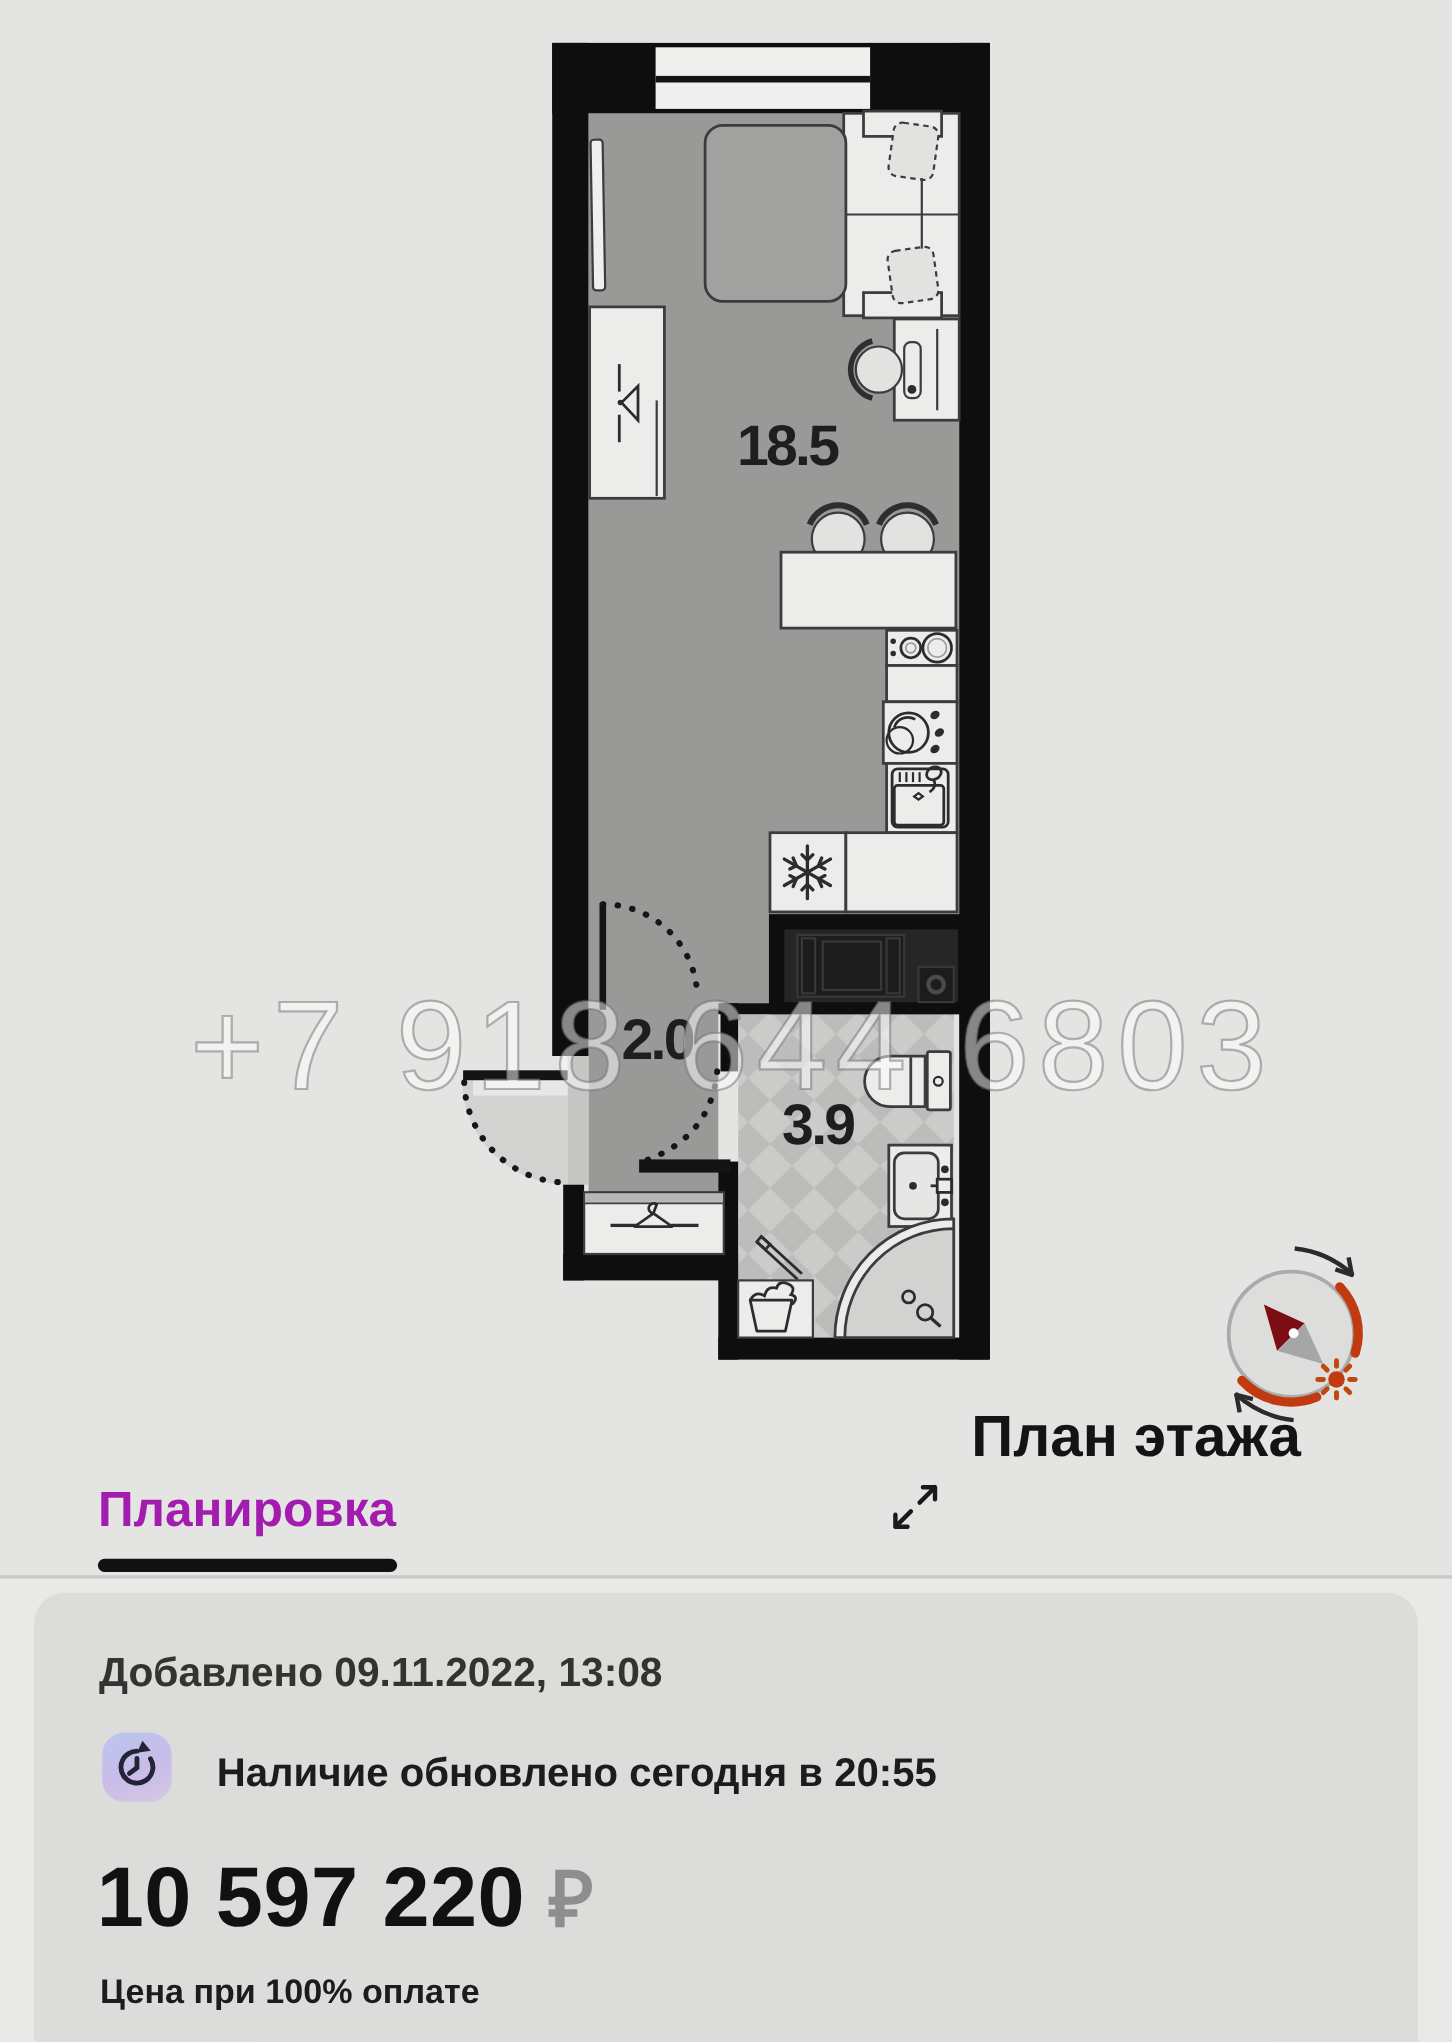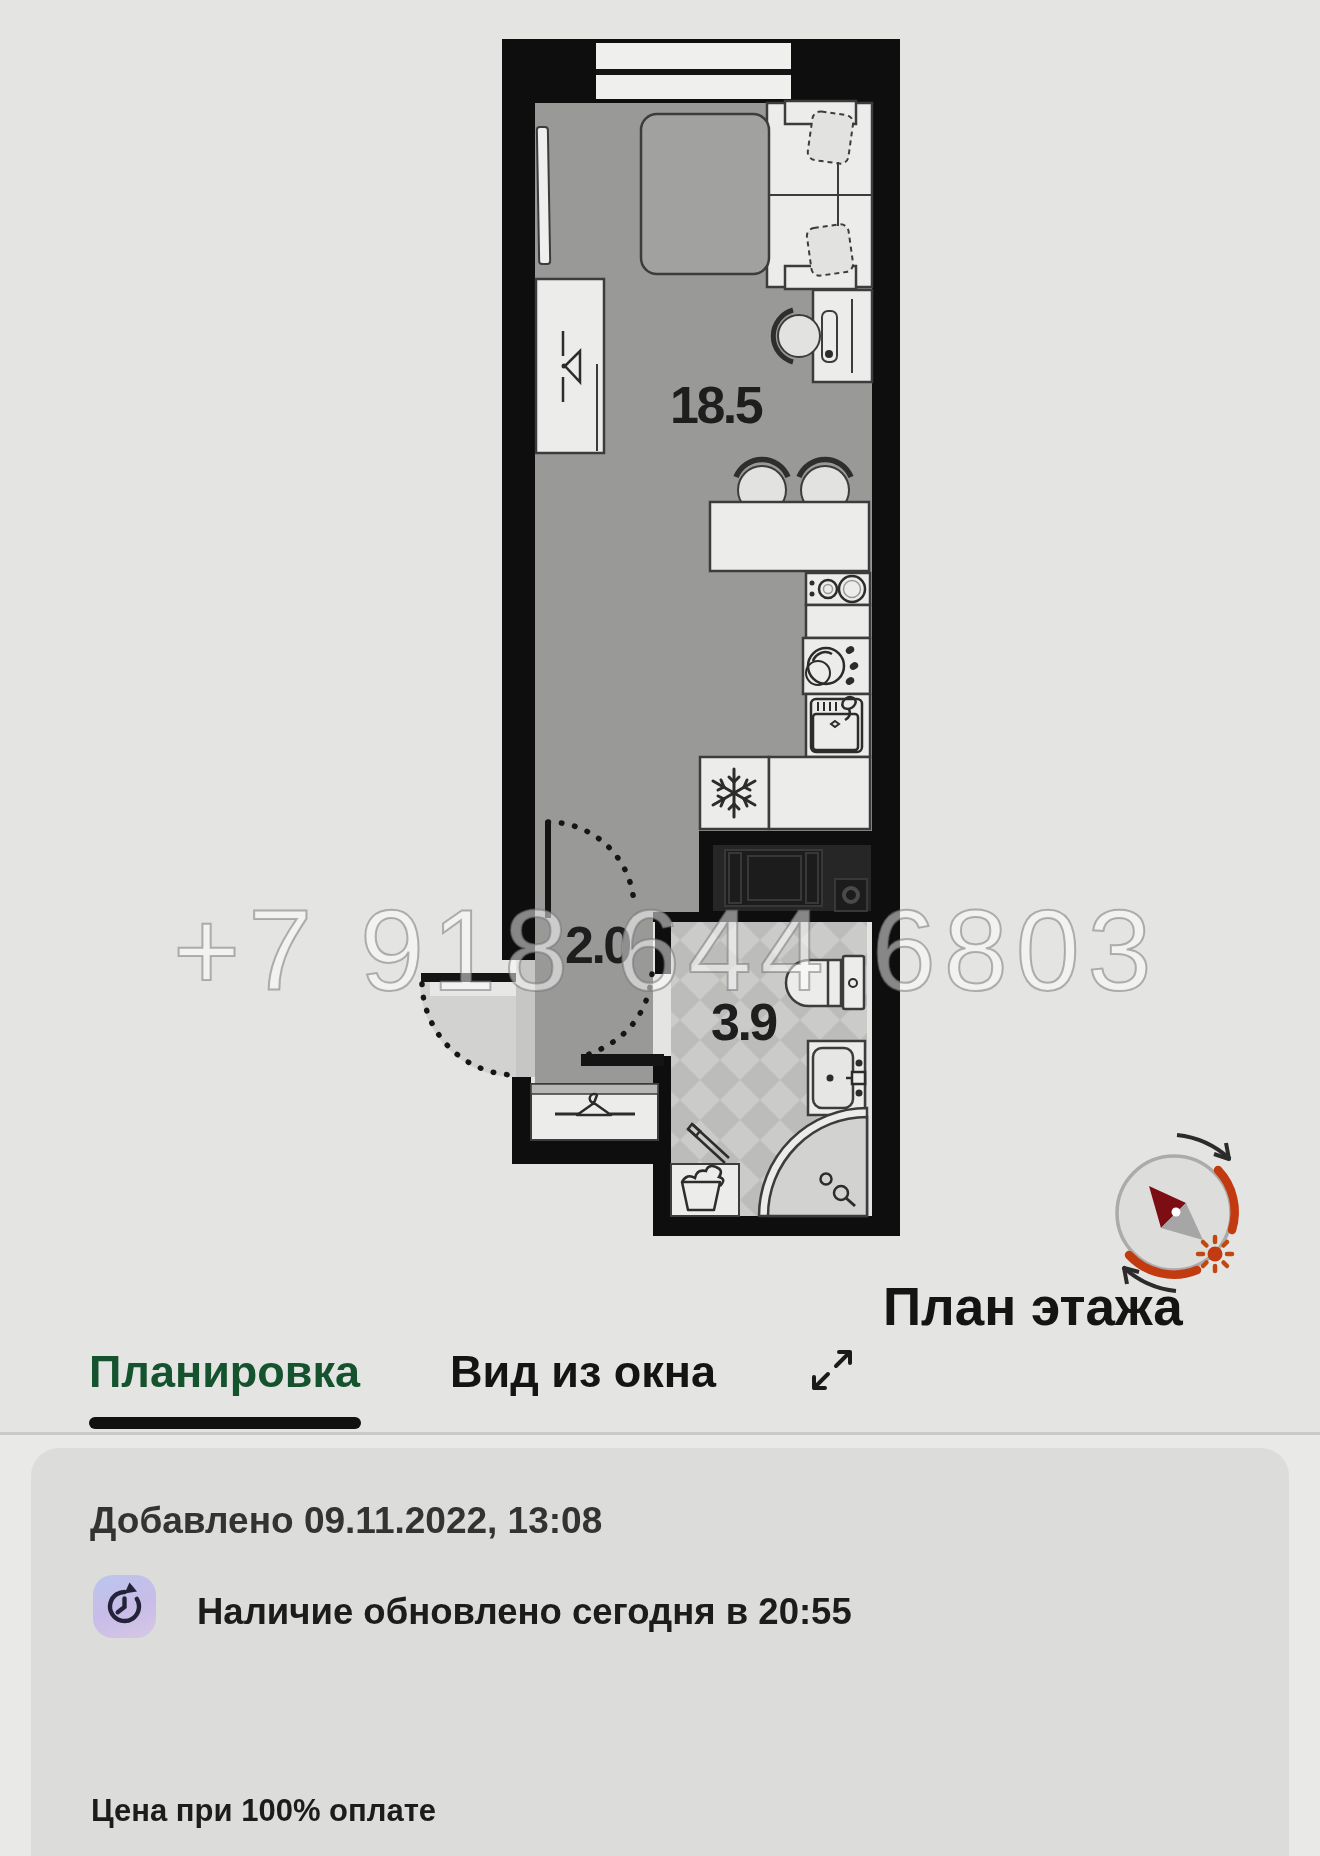--- a/index.html
+++ b/index.html
@@ -258,25 +258,24 @@
 <circle cx="1176" cy="1212" r="4.5" fill="#ffffff"></circle>
 <path d="M1177,1135 Q1207,1138 1230,1159" fill="none" stroke="#2b2b2b" stroke-width="4"></path>
 <polyline points="1214,1154 1229,1159 1226,1143" fill="none" stroke="#2b2b2b" stroke-width="4" stroke-linejoin="round"></polyline>
 <path d="M1176,1291 Q1146,1288 1123,1267" fill="none" stroke="#2b2b2b" stroke-width="4"></path>
 <polyline points="1139,1272 1124,1268 1127,1284" fill="none" stroke="#2b2b2b" stroke-width="4" stroke-linejoin="round"></polyline>
 </g>
 </svg>
 
 <div class="abs" style="left:0;top:1340;width:1320px;height:97px;">
 
-<div class="abs" style="left:89px;top:1346px;font-size:45px;font-weight:700;color:#14532d;">Планировка</div>
+<div class="abs" style="left:89px;top:1346px;font-size:45px;font-weight:700;color:#a21caf;">Планировка</div>
 
 <div class="abs" style="left:89px;top:1417px;width:272px;height:12px;background:#111;border-radius:6px;"></div>
 
-<div class="abs" style="left:450px;top:1346px;font-size:45px;font-weight:700;color:#141414;">Вид из окна</div>
 
 <svg class="abs" style="left:806px;top:1344px" width="52" height="52" viewBox="0 0 52 52">
 <g stroke="#1a1a1a" stroke-width="4" fill="none" stroke-linecap="round" stroke-linejoin="round">
 <path d="M30,22 L44,8 M33,8 h11 v11"></path>
 <path d="M22,30 L8,44 M8,33 v11 h11"></path>
 </g>
 </svg>
 
 <div class="abs" style="left:883px;top:1276px;font-size:53px;font-weight:700;color:#141414;">План этажа</div>
 </div>
@@ -294,15 +293,16 @@
 <svg class="abs" style="left:62px;top:127px" width="63" height="63" viewBox="0 0 63 63">
 <g stroke="#23233a" stroke-width="4.4" fill="none" stroke-linecap="round">
 <circle cx="31.5" cy="31.5" r="14.5" stroke-dasharray="76 15.1" transform="rotate(-32 31.5 31.5)"></circle>
 <path d="M31.5,23.5 v8.5 l-6.8,5.2"></path>
 </g>
 <polygon points="36.5,7.5 44,16.5 31.5,18.5" fill="#23233a"></polygon>
 </svg>
 
 <div class="abs" style="left:166px;top:143px;font-size:36.5px;font-weight:700;color:#1c1c1c;">Наличие обновлено сегодня в 20:55</div>
 
+<div class="abs" style="left:57px;top:228px;font-size:77px;font-weight:700;letter-spacing:0.4px;color:#111;">10 597 220 <span style="color:#8e8e8e;letter-spacing:0;font-size:70px;">₽</span></div>
 
 <div class="abs" style="left:60px;top:345px;font-size:31px;font-weight:700;color:#1c1c1c;">Цена при 100% оплате</div>
 </div>
 
 </body></html>

